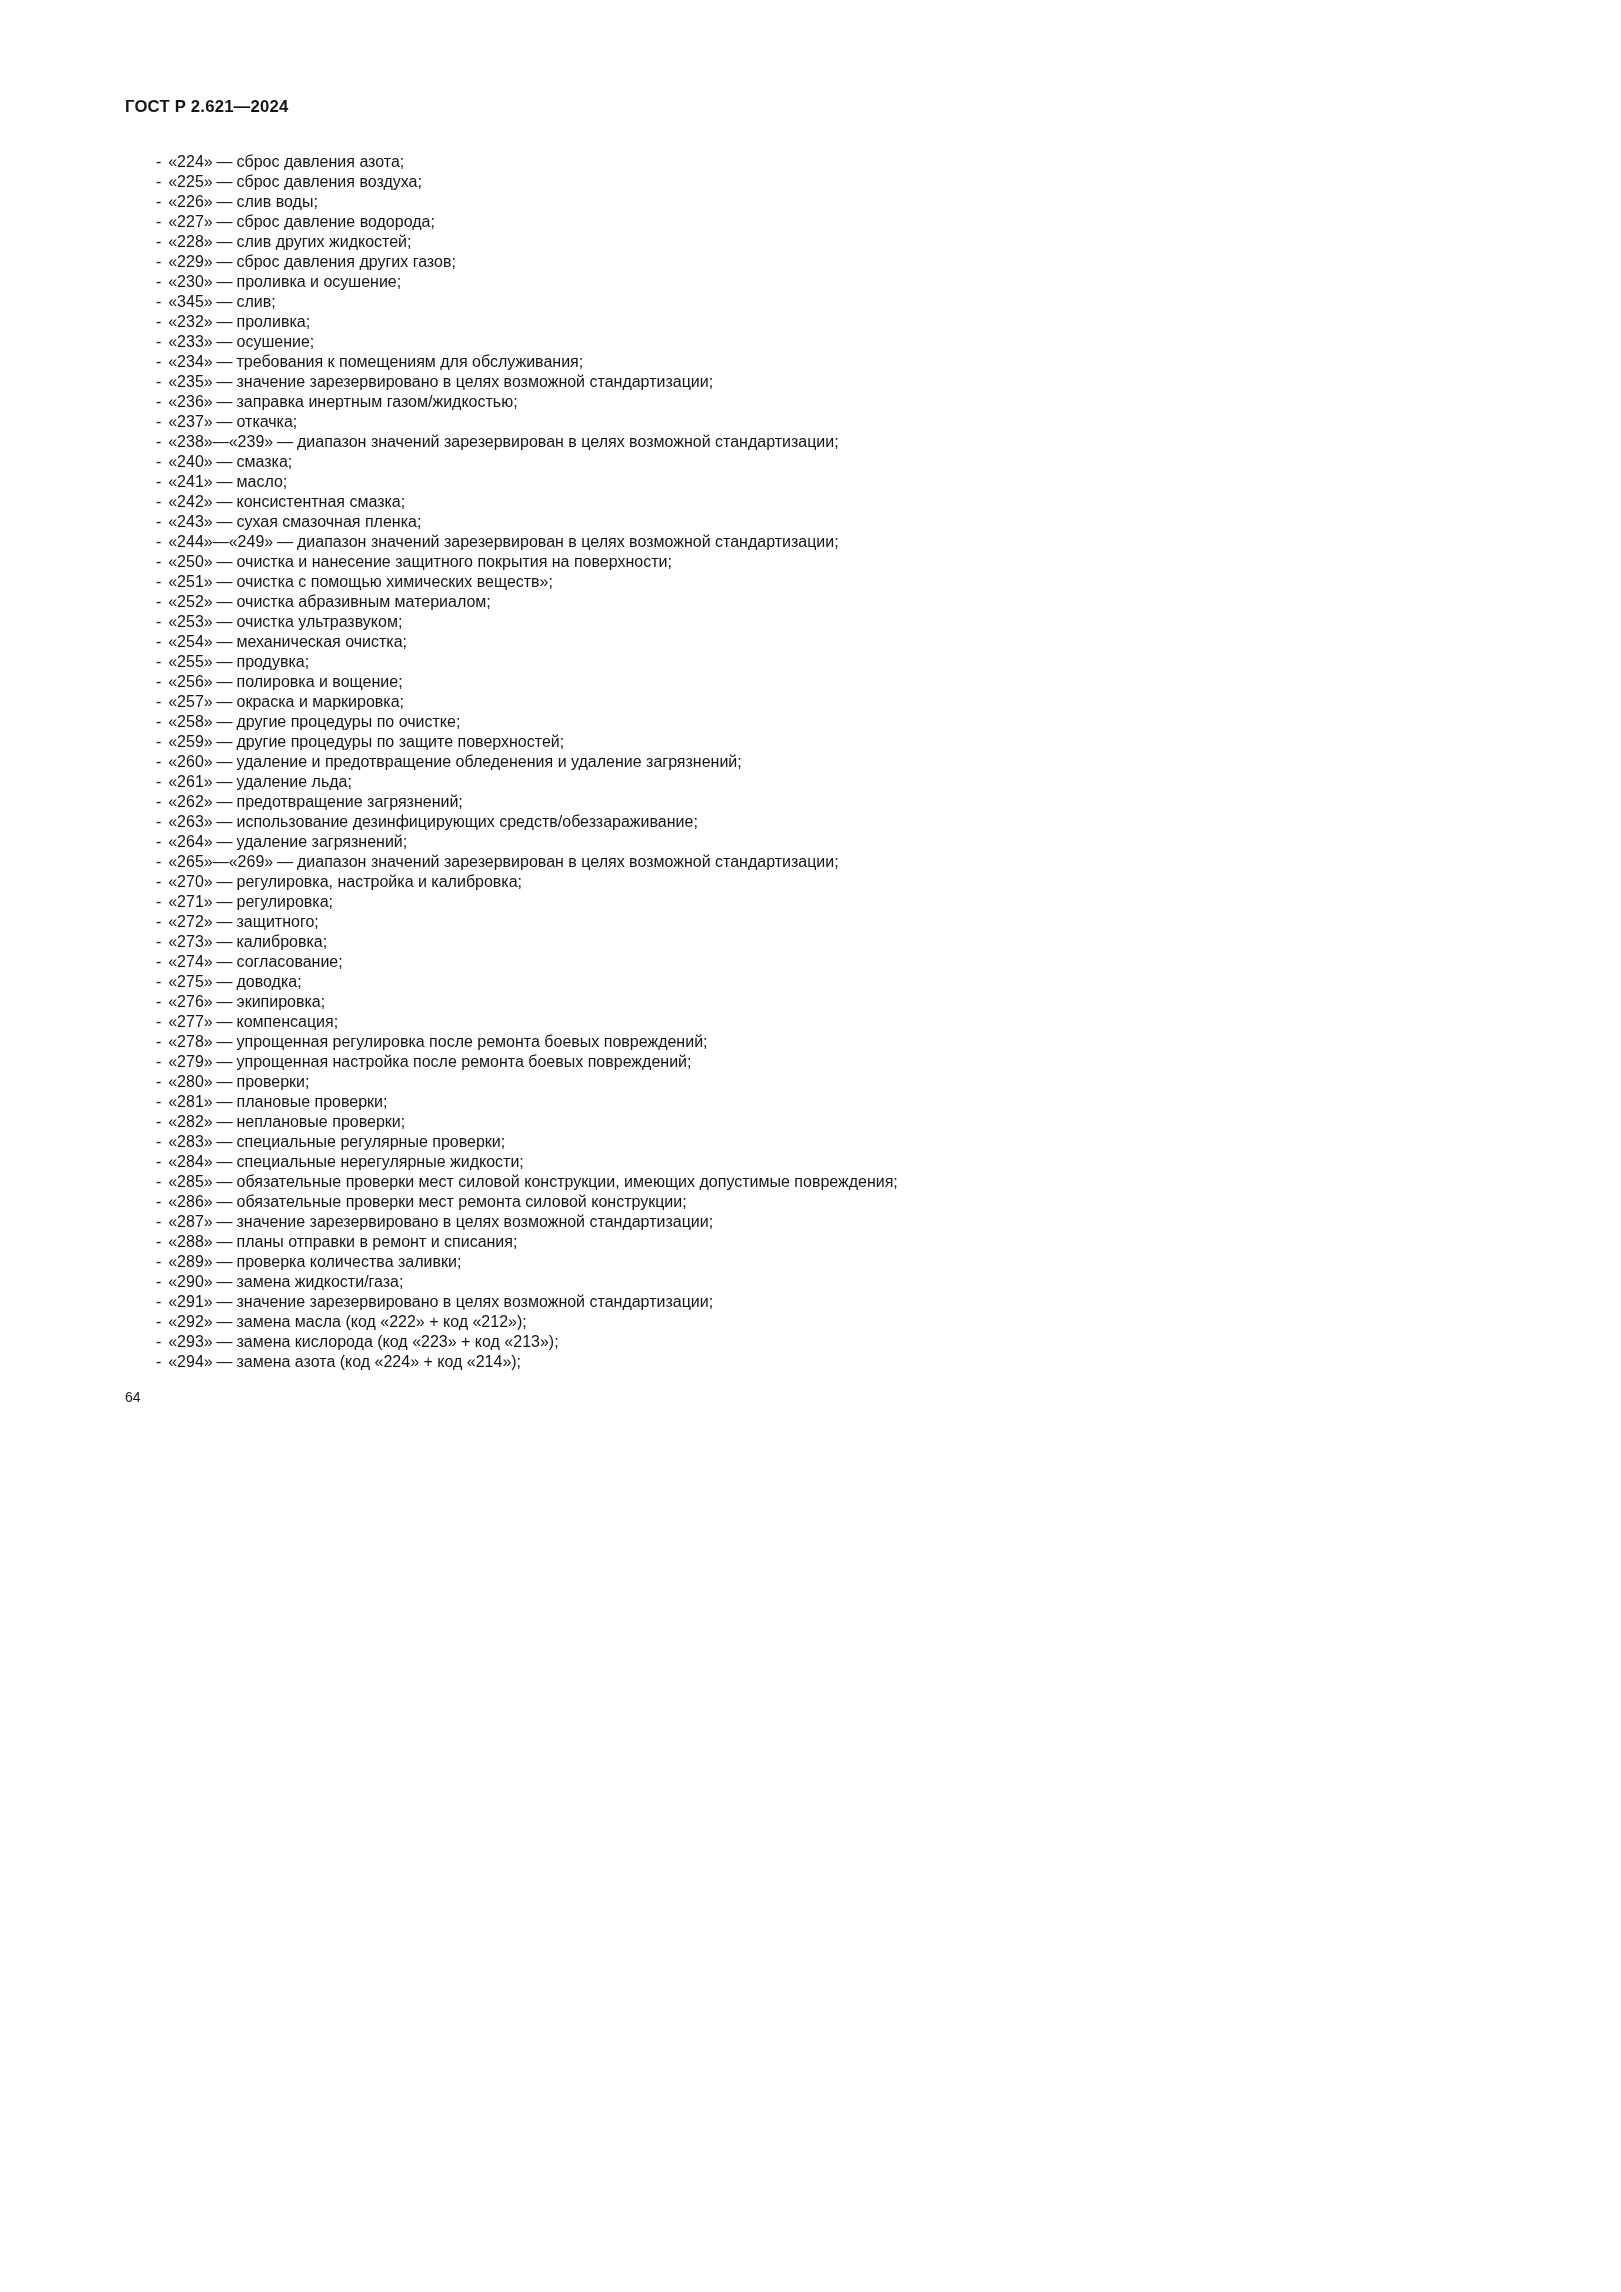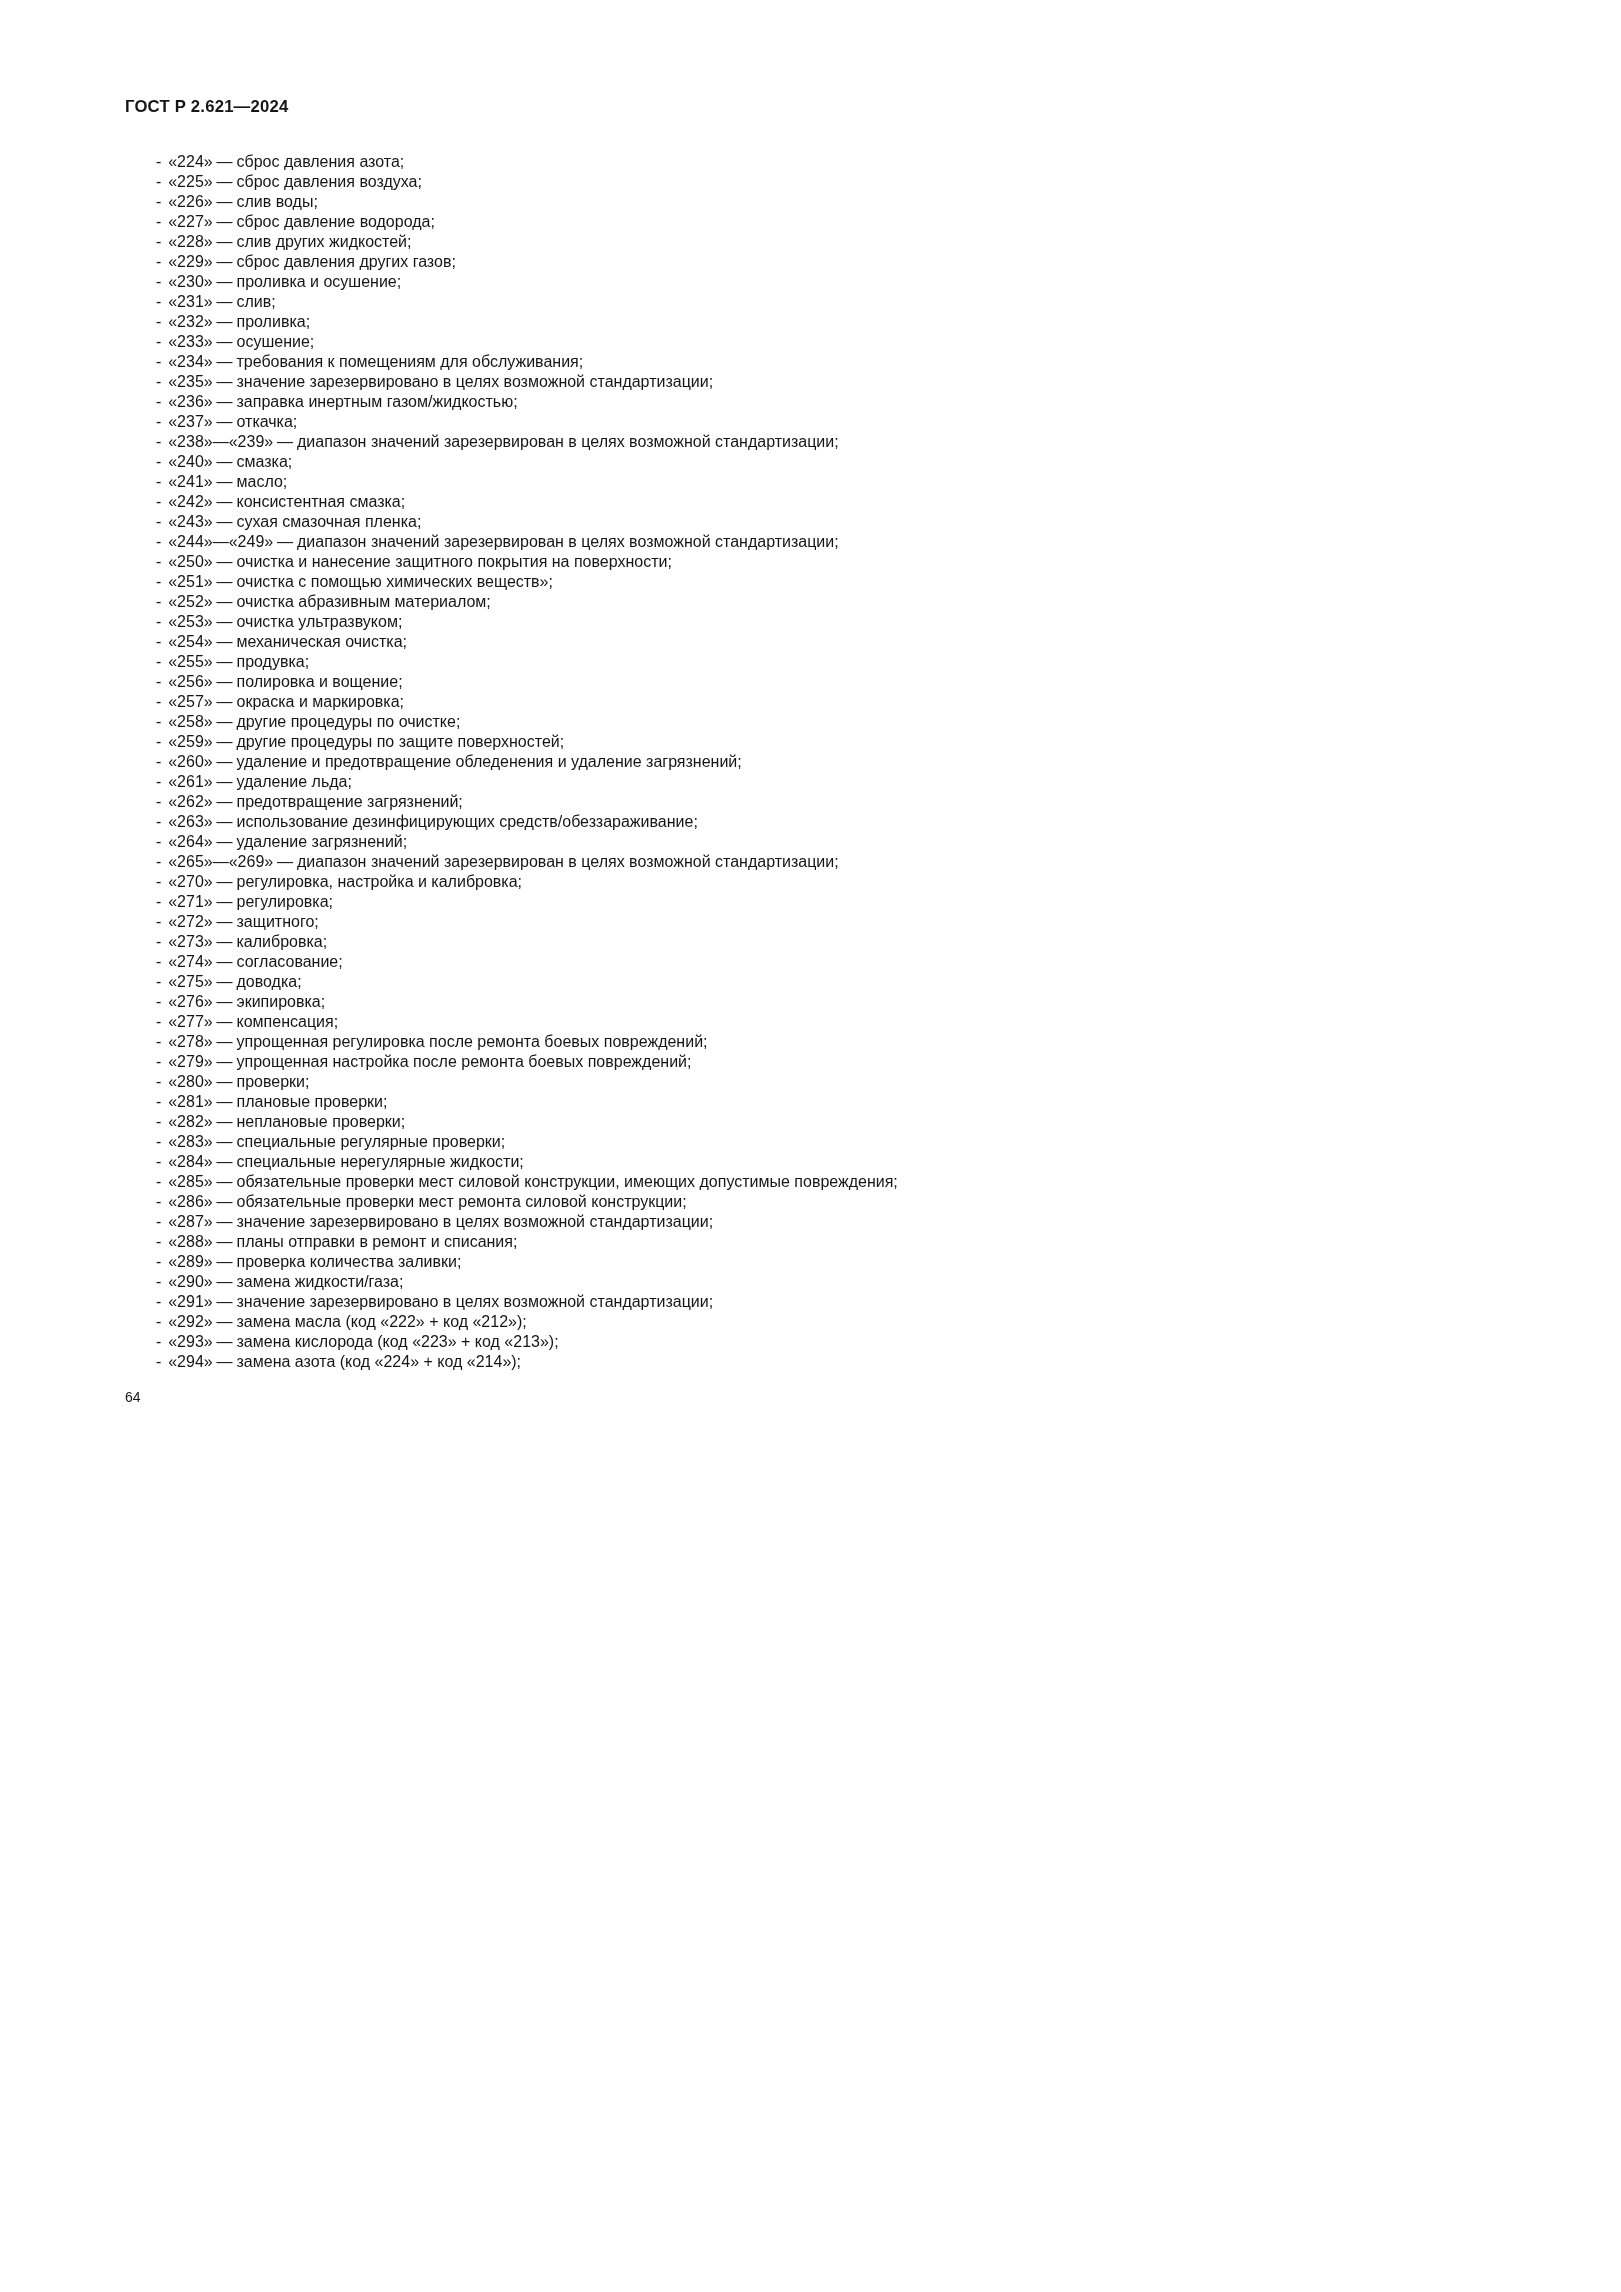--- a/index.html
+++ b/index.html
@@ -56,21 +56,21 @@
   <div class="doc-header">ГОСТ Р 2.621—2024</div>
 
   <div class="code-list" id="code-list">
       <div class="list-item"><span class="marker">-</span><span class="code">«224»</span><span class="sep">—</span><span class="text">сброс давления азота;</span></div>
       <div class="list-item"><span class="marker">-</span><span class="code">«225»</span><span class="sep">—</span><span class="text">сброс давления воздуха;</span></div>
       <div class="list-item"><span class="marker">-</span><span class="code">«226»</span><span class="sep">—</span><span class="text">слив воды;</span></div>
       <div class="list-item"><span class="marker">-</span><span class="code">«227»</span><span class="sep">—</span><span class="text">сброс давление водорода;</span></div>
       <div class="list-item"><span class="marker">-</span><span class="code">«228»</span><span class="sep">—</span><span class="text">слив других жидкостей;</span></div>
       <div class="list-item"><span class="marker">-</span><span class="code">«229»</span><span class="sep">—</span><span class="text">сброс давления других газов;</span></div>
       <div class="list-item"><span class="marker">-</span><span class="code">«230»</span><span class="sep">—</span><span class="text">проливка и осушение;</span></div>
-      <div class="list-item"><span class="marker">-</span><span class="code">«231»</span><span class="sep">—</span><span class="text">слив;</span></div>
+      <div class="list-item"><span class="marker">-</span><span class="code">«345»</span><span class="sep">—</span><span class="text">слив;</span></div>
       <div class="list-item"><span class="marker">-</span><span class="code">«232»</span><span class="sep">—</span><span class="text">проливка;</span></div>
       <div class="list-item"><span class="marker">-</span><span class="code">«233»</span><span class="sep">—</span><span class="text">осушение;</span></div>
       <div class="list-item"><span class="marker">-</span><span class="code">«234»</span><span class="sep">—</span><span class="text">требования к помещениям для обслуживания;</span></div>
       <div class="list-item"><span class="marker">-</span><span class="code">«235»</span><span class="sep">—</span><span class="text">значение зарезервировано в целях возможной стандартизации;</span></div>
       <div class="list-item"><span class="marker">-</span><span class="code">«236»</span><span class="sep">—</span><span class="text">заправка инертным газом/жидкостью;</span></div>
       <div class="list-item"><span class="marker">-</span><span class="code">«237»</span><span class="sep">—</span><span class="text">откачка;</span></div>
       <div class="list-item"><span class="marker">-</span><span class="code">«238»—«239»</span><span class="sep">—</span><span class="text">диапазон значений зарезервирован в целях возможной стандартизации;</span></div>
       <div class="list-item"><span class="marker">-</span><span class="code">«240»</span><span class="sep">—</span><span class="text">смазка;</span></div>
       <div class="list-item"><span class="marker">-</span><span class="code">«241»</span><span class="sep">—</span><span class="text">масло;</span></div>
       <div class="list-item"><span class="marker">-</span><span class="code">«242»</span><span class="sep">—</span><span class="text">консистентная смазка;</span></div>

